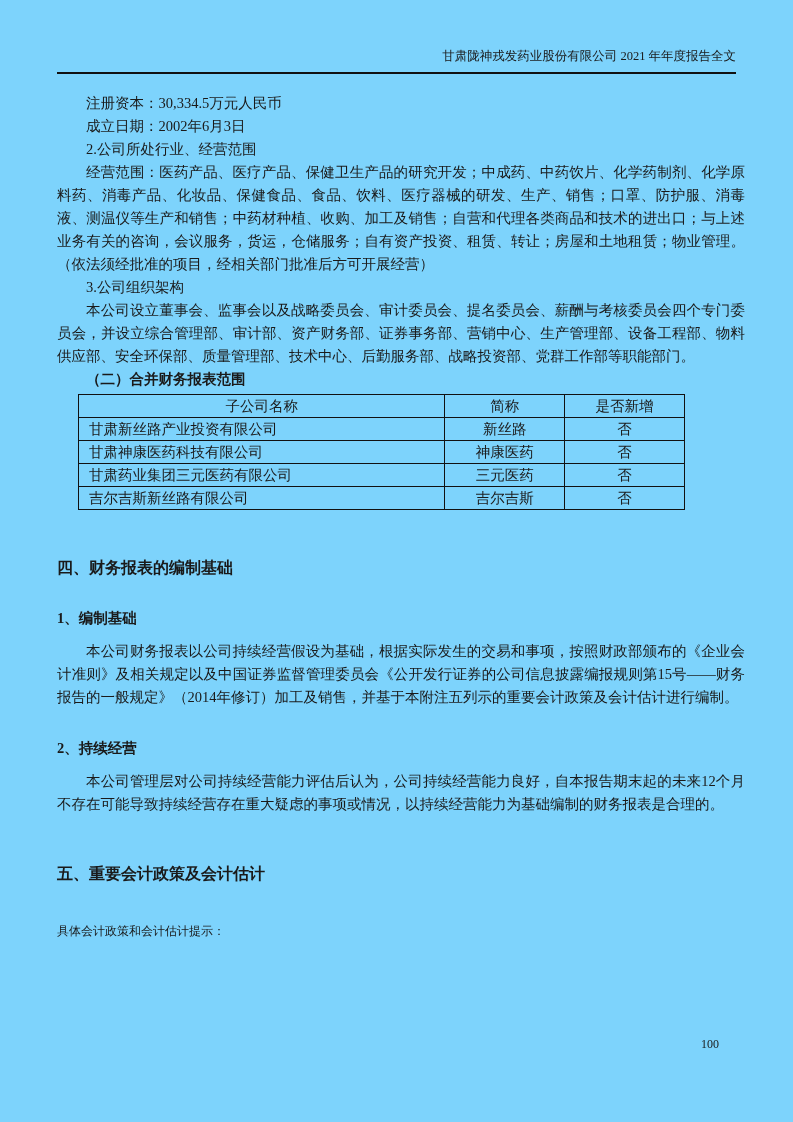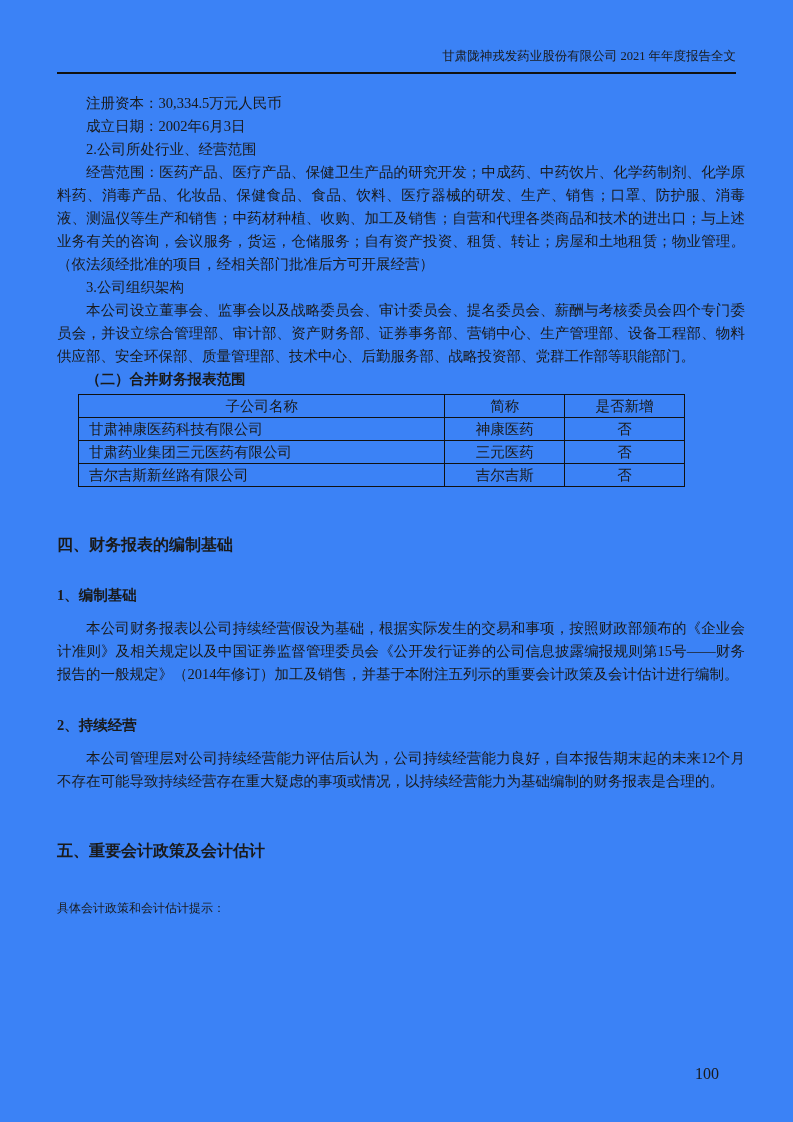--- a/index.html
+++ b/index.html
@@ -2,21 +2,21 @@
 <html><head>
 <meta charset="utf-8">
 <style>
   * { margin: 0; padding: 0; box-sizing: border-box; }
   html, body { background: #9a9a9a; }
   .page {
     position: relative;
     width: 793px;
     height: 1122px;
     margin: 0 auto;
-    background: #3b82f6;
+    background: #7dd3fc;
     color: #1a1a1a;
     font-family: "Liberation Serif", "DejaVu Serif", serif;
     overflow: hidden;
   }
   .header {
     position: absolute;
     top: 48px;
     left: 57px;
     right: 57px;
     text-align: right;
@@ -68,22 +68,21 @@
   }
   .sub-heading + .para { margin-top: 12px; }
   .note-line {
     font-size: 12px;
     margin-top: 38px;
   }
   .page-number {
     position: absolute;
     top: 1037px;
     right: 74px;
-    font-size: 16px;
-    margin-top: 28px;
+    font-size: 12px;
   }
 </style>
 </head>
 <body>
 
 <div class="page">
 
   <div class="header">
     <span>甘肃陇神戎发药业股份有限公司 2021 年年度报告全文</span>
   </div>
@@ -102,20 +101,25 @@
       <colgroup>
           <col class="c1">
           <col class="c2">
           <col class="c3">
         </colgroup>
       <tbody>
           <tr>
         <th>子公司名称</th>
         <th>简称</th>
         <th>是否新增</th>
+      </tr>
+      <tr>
+        <td class="name-cell">甘肃新丝路产业投资有限公司</td>
+        <td>新丝路</td>
+        <td>否</td>
       </tr>
       <tr>
         <td class="name-cell">甘肃神康医药科技有限公司</td>
         <td>神康医药</td>
         <td>否</td>
       </tr>
       <tr>
         <td class="name-cell">甘肃药业集团三元医药有限公司</td>
         <td>三元医药</td>
         <td>否</td>

